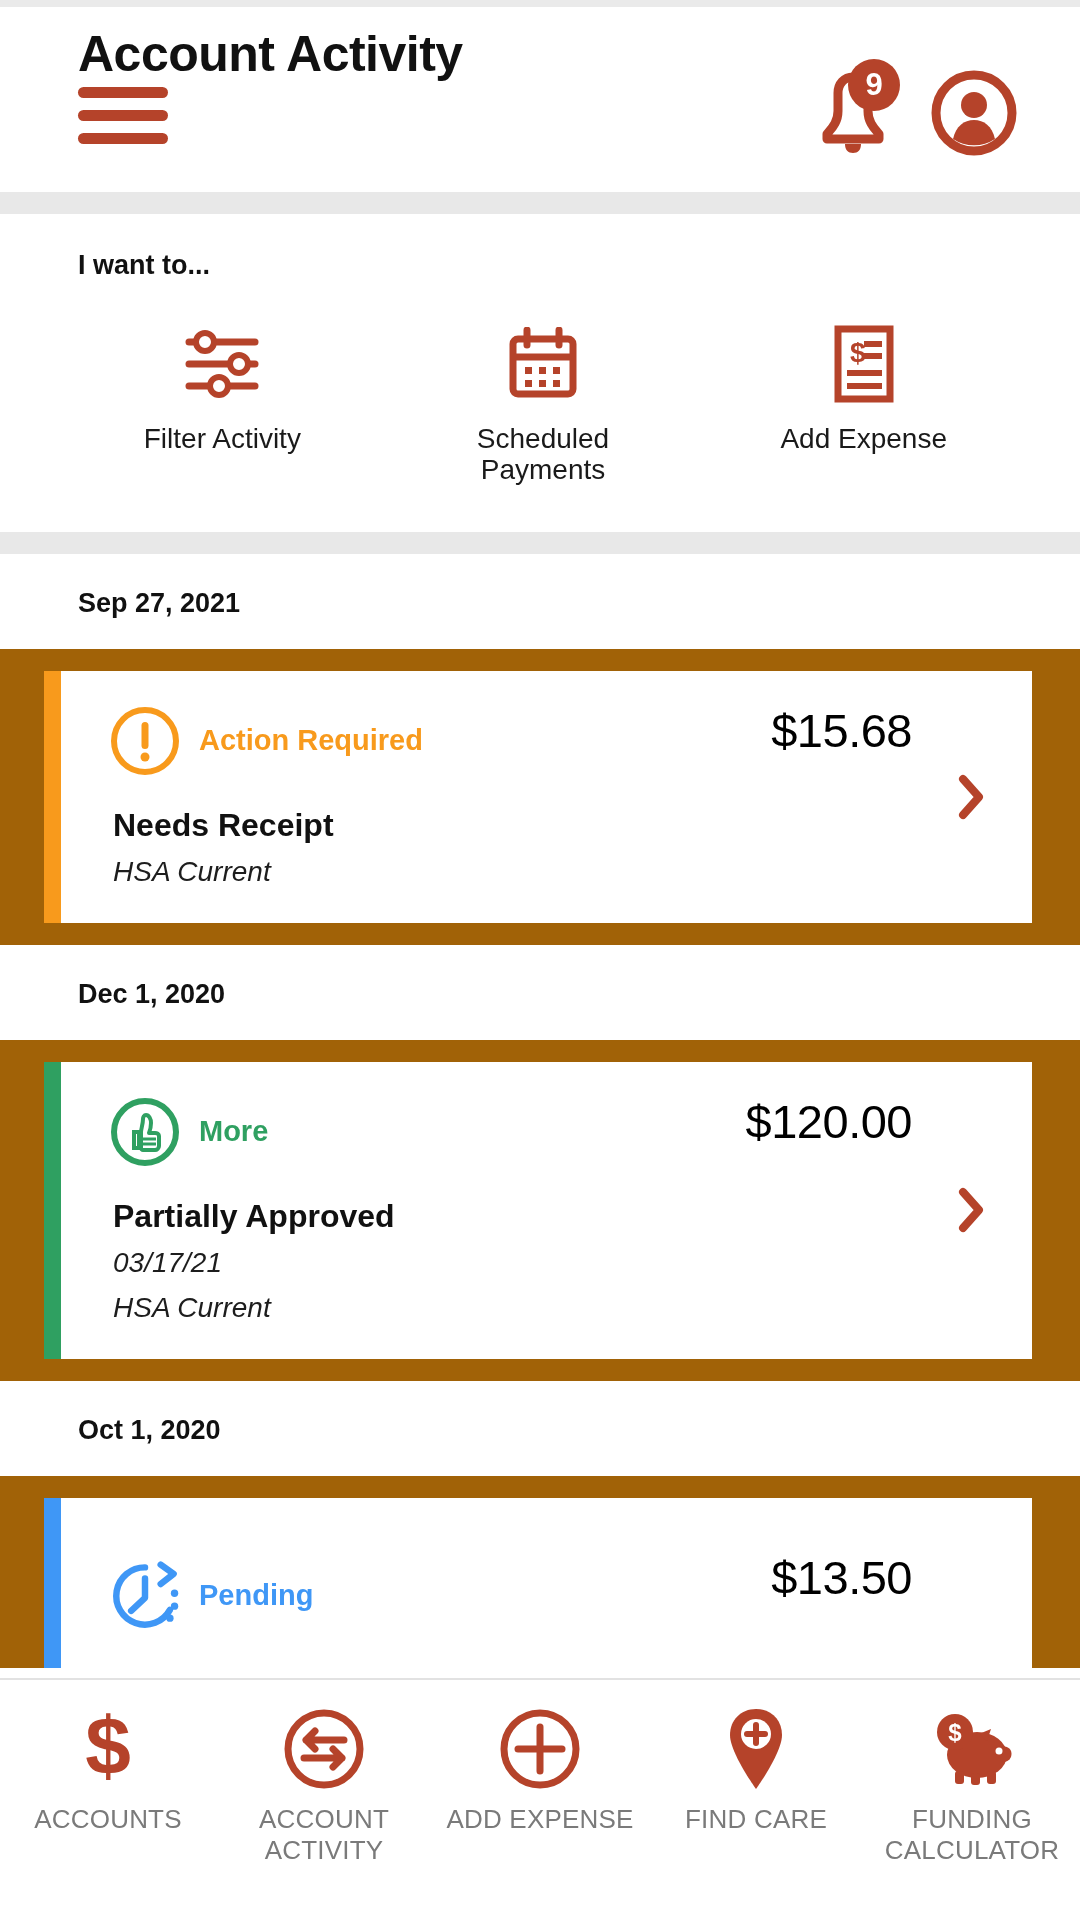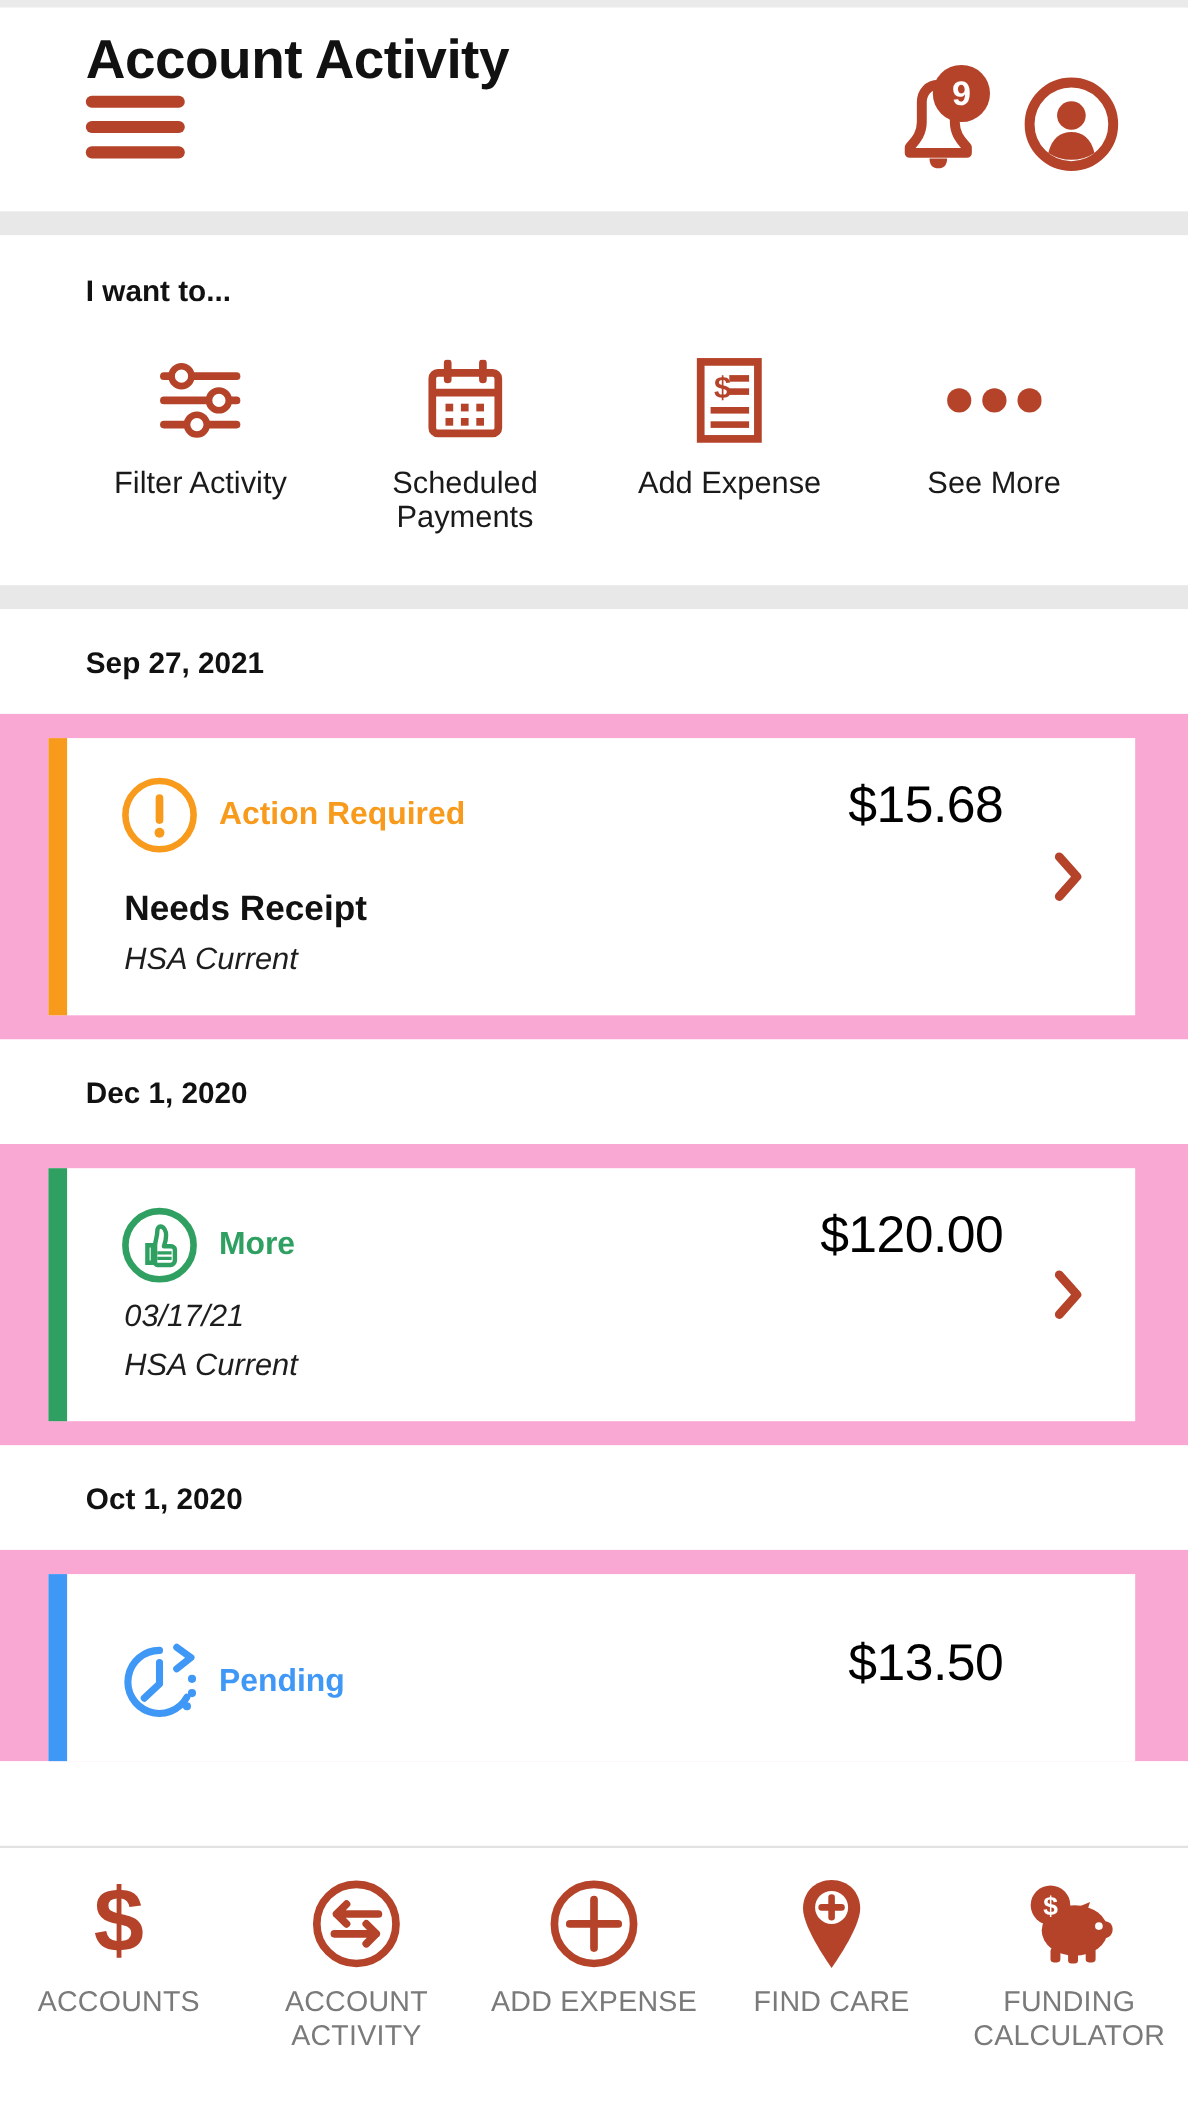--- a/index.html
+++ b/index.html
@@ -147,21 +147,21 @@
     background: #ffffff;
   }
   .date-header {
     font-size: 27px;
     font-weight: bold;
     color: #111111;
     padding: 34px 0 30px 78px;
     background: #ffffff;
   }
   .card-zone {
-    background: #f9a8d4;
+    background: #a16207;
     padding: 22px 48px 22px 44px;
   }
   .txn-card {
     background: #ffffff;
     display: flex;
     position: relative;
     min-height: 150px;
     cursor: pointer;
   }
   .txn-bar {
@@ -352,30 +352,20 @@
             <rect x="31" y="16" width="18" height="6"></rect>
             <rect x="31" y="28" width="18" height="6"></rect>
             <rect x="14" y="45" width="35" height="6"></rect>
             <rect x="14" y="58" width="35" height="6"></rect>
           </g>
         </svg>
       </div>
       <div class="qa-label">Add Expense</div>
     </div>
 
-    <div class="qa-item">
-      <div class="qa-icon">
-        <svg width="86" height="24" viewBox="0 0 86 24">
-          <circle cx="11" cy="12" r="11" fill="#b5432a"></circle>
-          <circle cx="43" cy="12" r="11" fill="#b5432a"></circle>
-          <circle cx="75" cy="12" r="11" fill="#b5432a"></circle>
-        </svg>
-      </div>
-      <div class="qa-label">See More</div>
-    </div>
 
   </div>
 </div>
 
 <div class="gray-band small"></div>
 
 <div class="activity">
 
   <div class="date-header">Sep 27, 2021</div>
   <div class="card-zone">
@@ -415,20 +405,21 @@
               <circle cx="36" cy="36" r="31" fill="none" stroke="#2fa061" stroke-width="6"></circle>
               <path d="M25 36 L25 52 L30 52 L30 36 Z" fill="none" stroke="#2fa061" stroke-width="4"></path>
               <path d="M32 36 L32 52 C32 53 33 54 34 54 L46 54 C48 54 50 52 50 50 L50 40 C50 38 48 37 46 37 L40 37 C40 37 42 32 42 27 C42 23 40 19 37 19 C35 19 34 21 34 23 C34 28 32 33 32 36 Z" fill="none" stroke="#2fa061" stroke-width="4" stroke-linejoin="round"></path>
               <line x1="34" y1="43" x2="47" y2="43" stroke="#2fa061" stroke-width="3"></line>
               <line x1="34" y1="48" x2="47" y2="48" stroke="#2fa061" stroke-width="3"></line>
             </svg>
           </div>
           <div class="txn-status-text" style="color:#2fa061">More</div>
         </div>
         <div class="txn-amount">$120.00</div>
+        <div class="txn-title">Partially Approved</div>
         <div class="txn-sub">03/17/21</div>
         <div class="txn-sub">HSA Current</div>
       </div>
       <div class="chevron">
         <svg width="30" height="46" viewBox="0 0 30 46">
           <polyline points="7,5 23,23 7,41" fill="none" stroke="#b5432a" stroke-width="8" stroke-linecap="round" stroke-linejoin="round"></polyline>
         </svg>
       </div>
     </div>
   </div>

